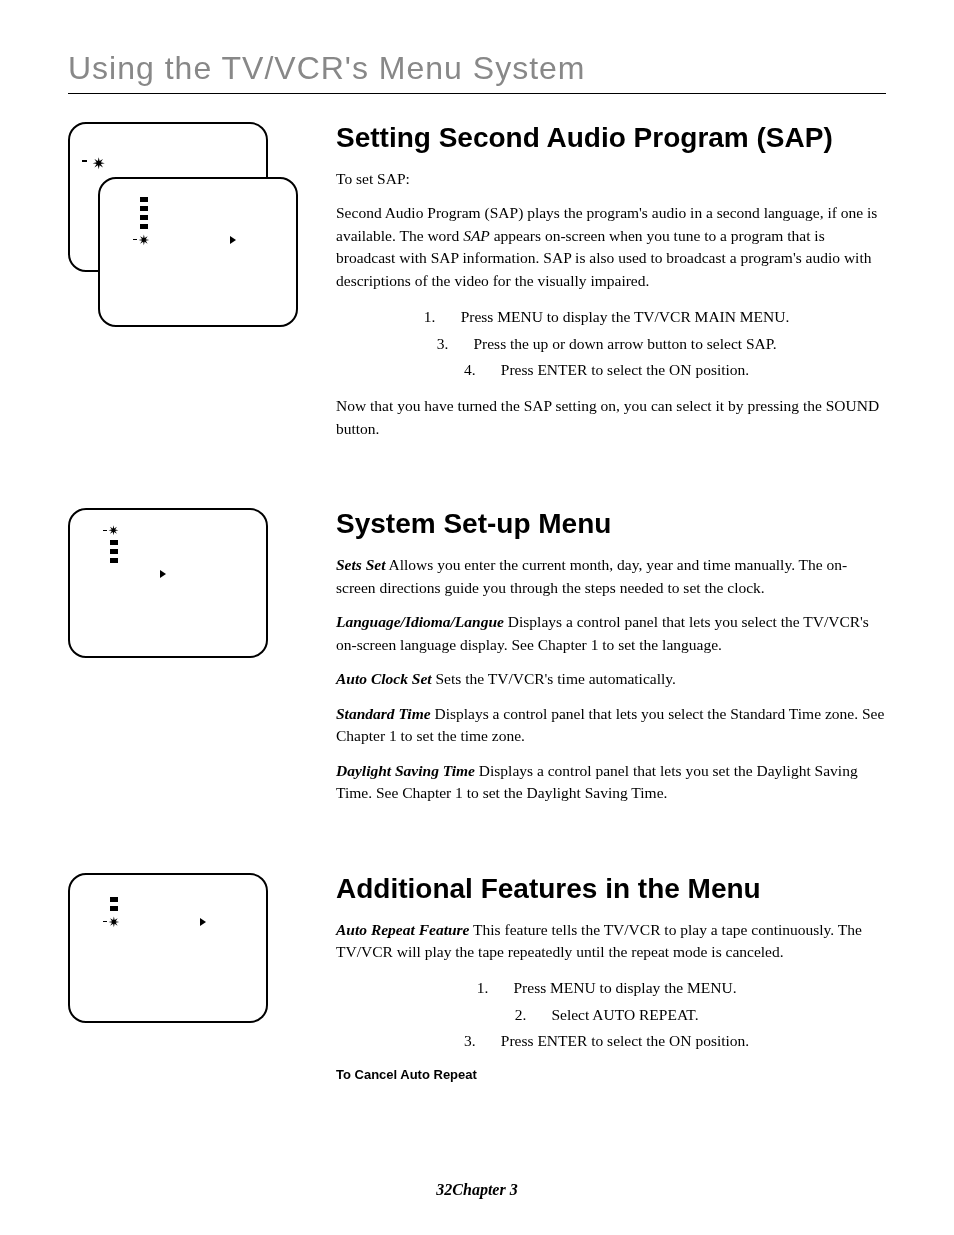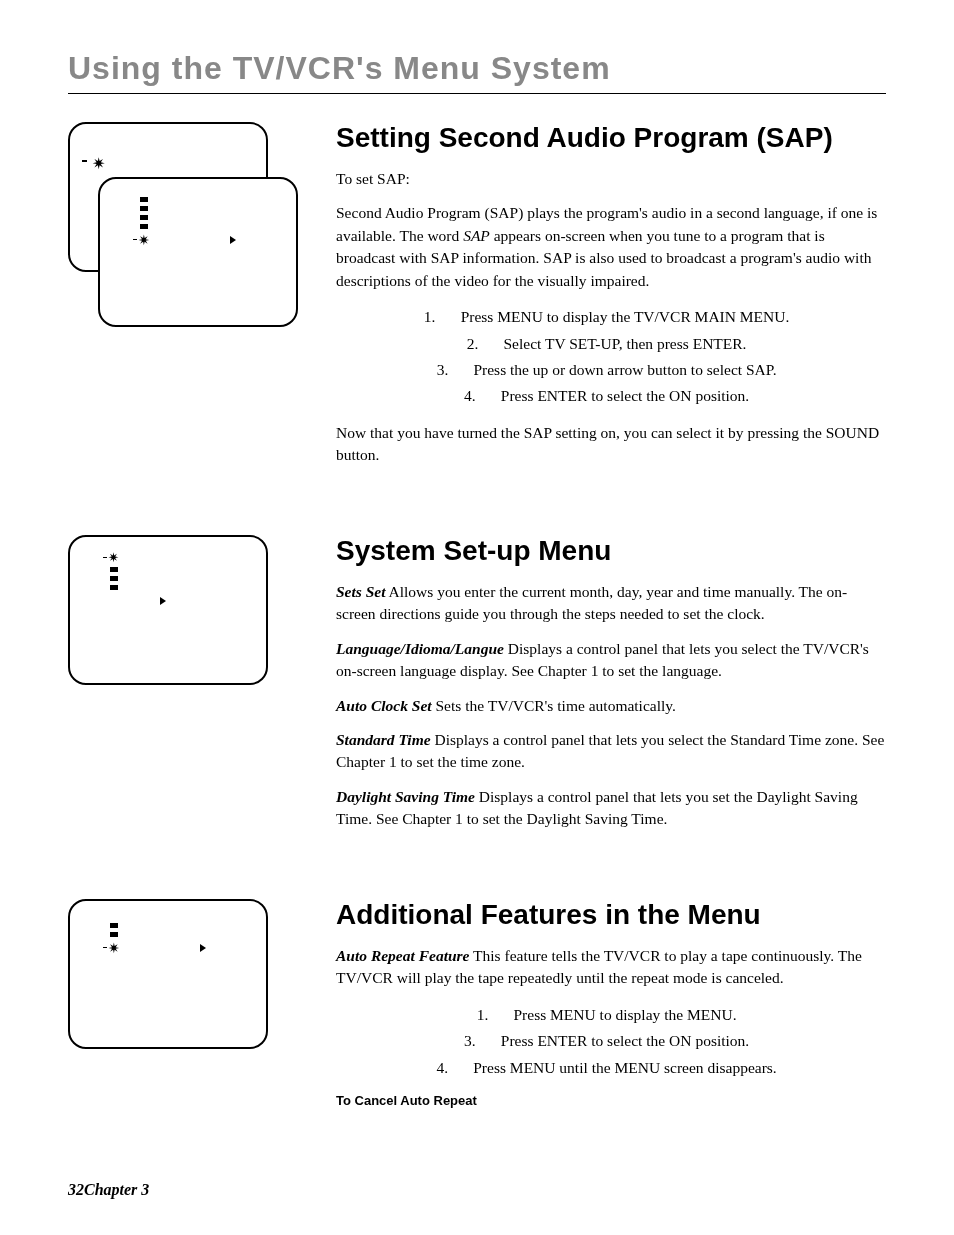--- a/index.html
+++ b/index.html
@@ -7,21 +7,21 @@
     width: 954px;
     height: 1235px;
     background: #fff;
     font-family: Georgia, 'Times New Roman', serif;
     color: #000;
     position: relative;
     padding: 50px 68px 0 68px;
   }
   .section-title {
     font-family: Arial, Helvetica, sans-serif;
-    font-weight: 700;
+    font-weight: 400;
     color: #888;
     font-size: 32px;
     letter-spacing: 1px;
     border-bottom: 1.5px solid #000;
     padding-bottom: 6px;
     margin-bottom: 28px;
   }
   .content { display: flex; flex-direction: column; }
   .block { display: flex; gap: 28px; margin-bottom: 56px; }
   .left-col { width: 240px; flex-shrink: 0; position: relative; }
@@ -46,21 +46,21 @@
   }
   .para { font-size: 15.5px; line-height: 1.45; margin-bottom: 12px; }
   .para .ital { font-style: italic; }
   .bolditalic { font-weight: 700; font-style: italic; }
   .steps { list-style: none; margin: 4px 0 12px 0; text-align: center; }
   .steps li { font-size: 15.5px; line-height: 1.7; padding-left: 34px; text-indent: -34px; }
   .steps li .num { display:inline-block; width:28px; }
   .sub-h { font-family: 'Segoe UI', Arial, Helvetica, sans-serif; font-weight:700; font-size:13px; margin: 8px 0 8px 0;}
   .footer {
     position: absolute; bottom: 36px; left: 68px; right: 68px;
-    display: flex; justify-content: flex-start;
+    display: flex; justify-content: center;
     font-weight: 700; font-style: italic; font-size: 16px;
   }
 
   
   .stack-box { position: relative; width: 240px; height: 220px; }
   .dash { position:absolute; width:5px; height:1.5px; background:#000; }
 
   
   .tiny { position: relative; padding: 18px 0 0 40px; }
   .tiny .line { width: 8px; height: 5px; background:#000; margin-bottom: 4px; }
@@ -103,21 +103,20 @@
       </div>
     </div>
     <div class="right-col">
       <div class="h2">Setting Second Audio Program (SAP)</div>
       <p class="para">To set SAP:</p>
       <p class="para">
         <span>Second Audio Program (SAP) plays the program's audio in a second language, if one is available. The word </span><span class="ital">SAP</span><span> appears on-screen when you tune to a program that is broadcast with SAP information. SAP is also used to broadcast a program's audio with descriptions of the video for the visually impaired.</span>
       </p>
       <ol class="steps">
         <li><span class="num">1.</span><span>Press MENU to display the </span><span class="ital">TV/VCR MAIN MENU</span><span>.</span></li>
-        <li><span class="num">2.</span><span>Select </span><span class="ital">TV SET-UP</span><span>, then press ENTER.</span></li>
         <li><span class="num">3.</span><span>Press the up or down arrow button to select </span><span class="ital">SAP</span><span>.</span></li>
         <li><span class="num">4.</span><span>Press ENTER to select the </span><span class="ital">ON</span><span> position.</span></li>
       </ol>
       <p class="para">Now that you have turned the SAP setting on, you can select it by pressing the SOUND button.</p>
     </div>
   </div>
 
   <div class="block">
     <div class="left-col">
       <div class="screen screen-single">
@@ -155,22 +154,22 @@
             <span class="arrow" style="top:3px;"></span>
           </div>
         </div>
       </div>
     </div>
     <div class="right-col">
       <div class="h2">Additional Features in the Menu</div>
       <p class="para"><span class="bolditalic">Auto Repeat Feature</span><span>   This feature tells the TV/VCR to play a tape continuously. The TV/VCR will play the tape repeatedly until the repeat mode is canceled.</span></p>
       <ol class="steps">
         <li><span class="num">1.</span><span>Press MENU to display the </span><span class="ital">MENU</span><span>.</span></li>
+        <li><span class="num">2.</span><span>Select </span><span class="ital">AUTO REPEAT</span><span>.</span></li>
         <li><span class="num">3.</span><span>Press ENTER to select the </span><span class="ital">ON</span><span> position.</span></li>
-        <li><span class="num">4.</span><span>Press MENU until the </span><span class="ital">MENU</span><span> screen disappears.</span></li>
       </ol>
       <div class="sub-h">To Cancel Auto Repeat</div>
     </div>
   </div>
 
 </div>
 
 <div class="footer">
   <span>32</span>
   <span>Chapter 3</span>

